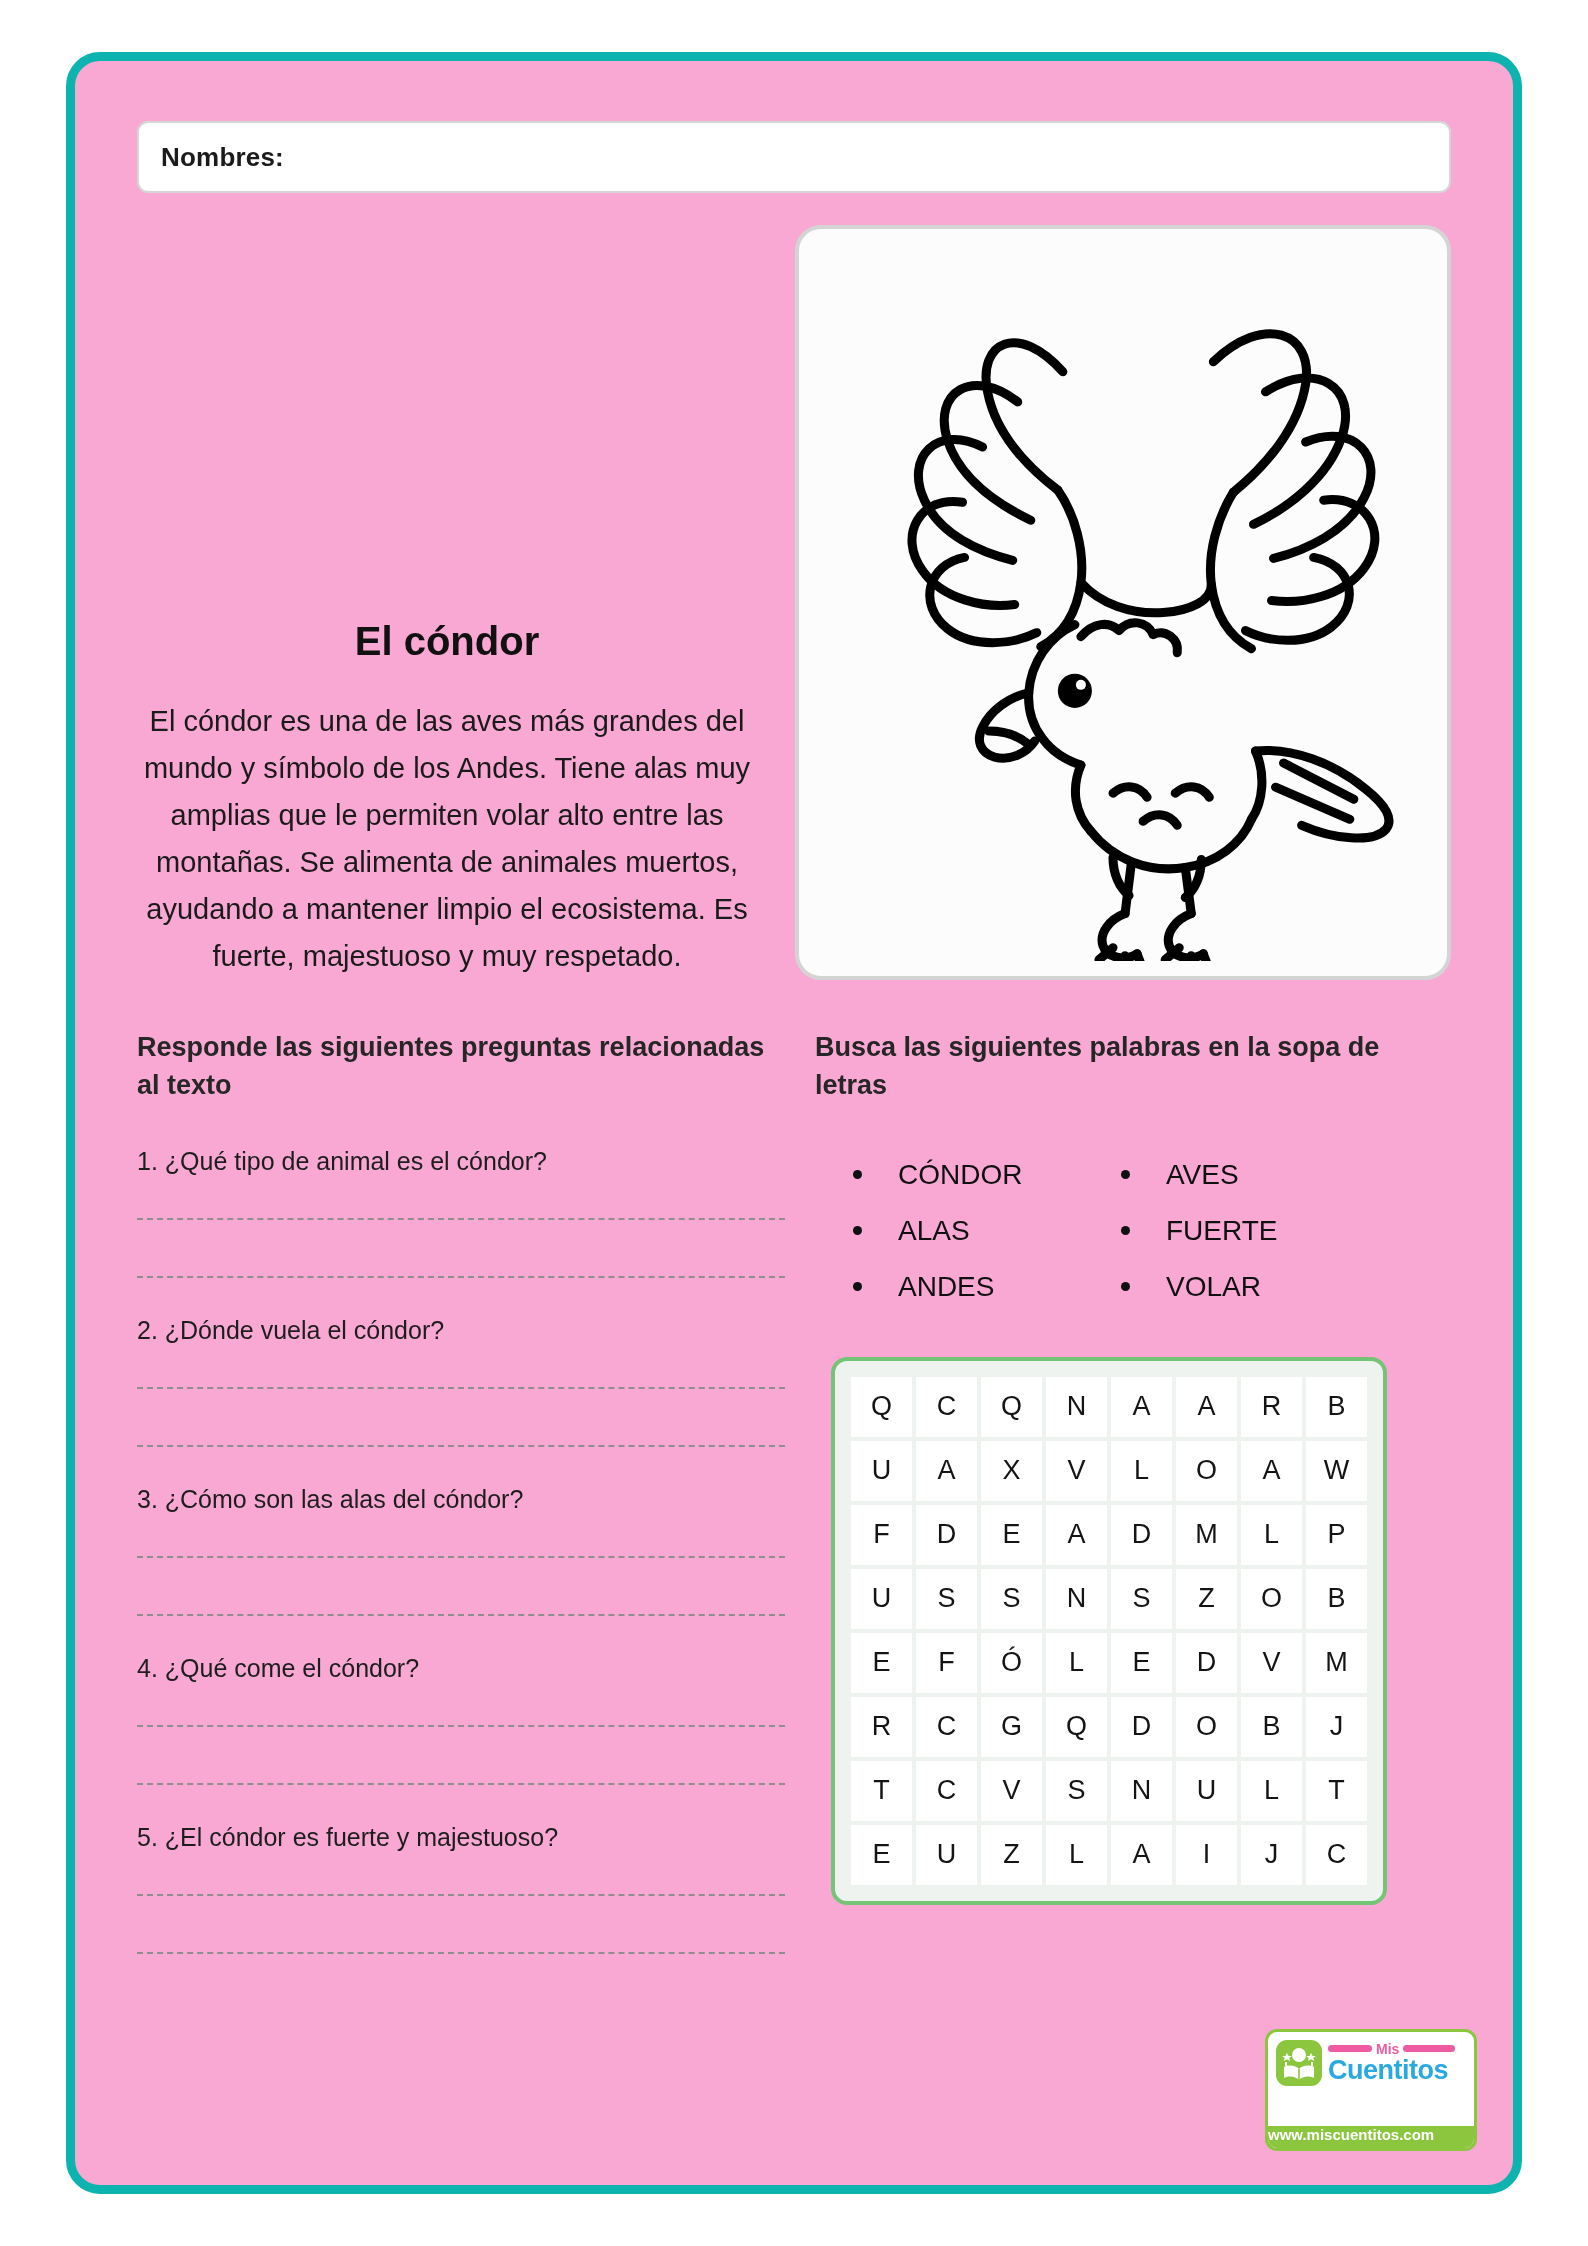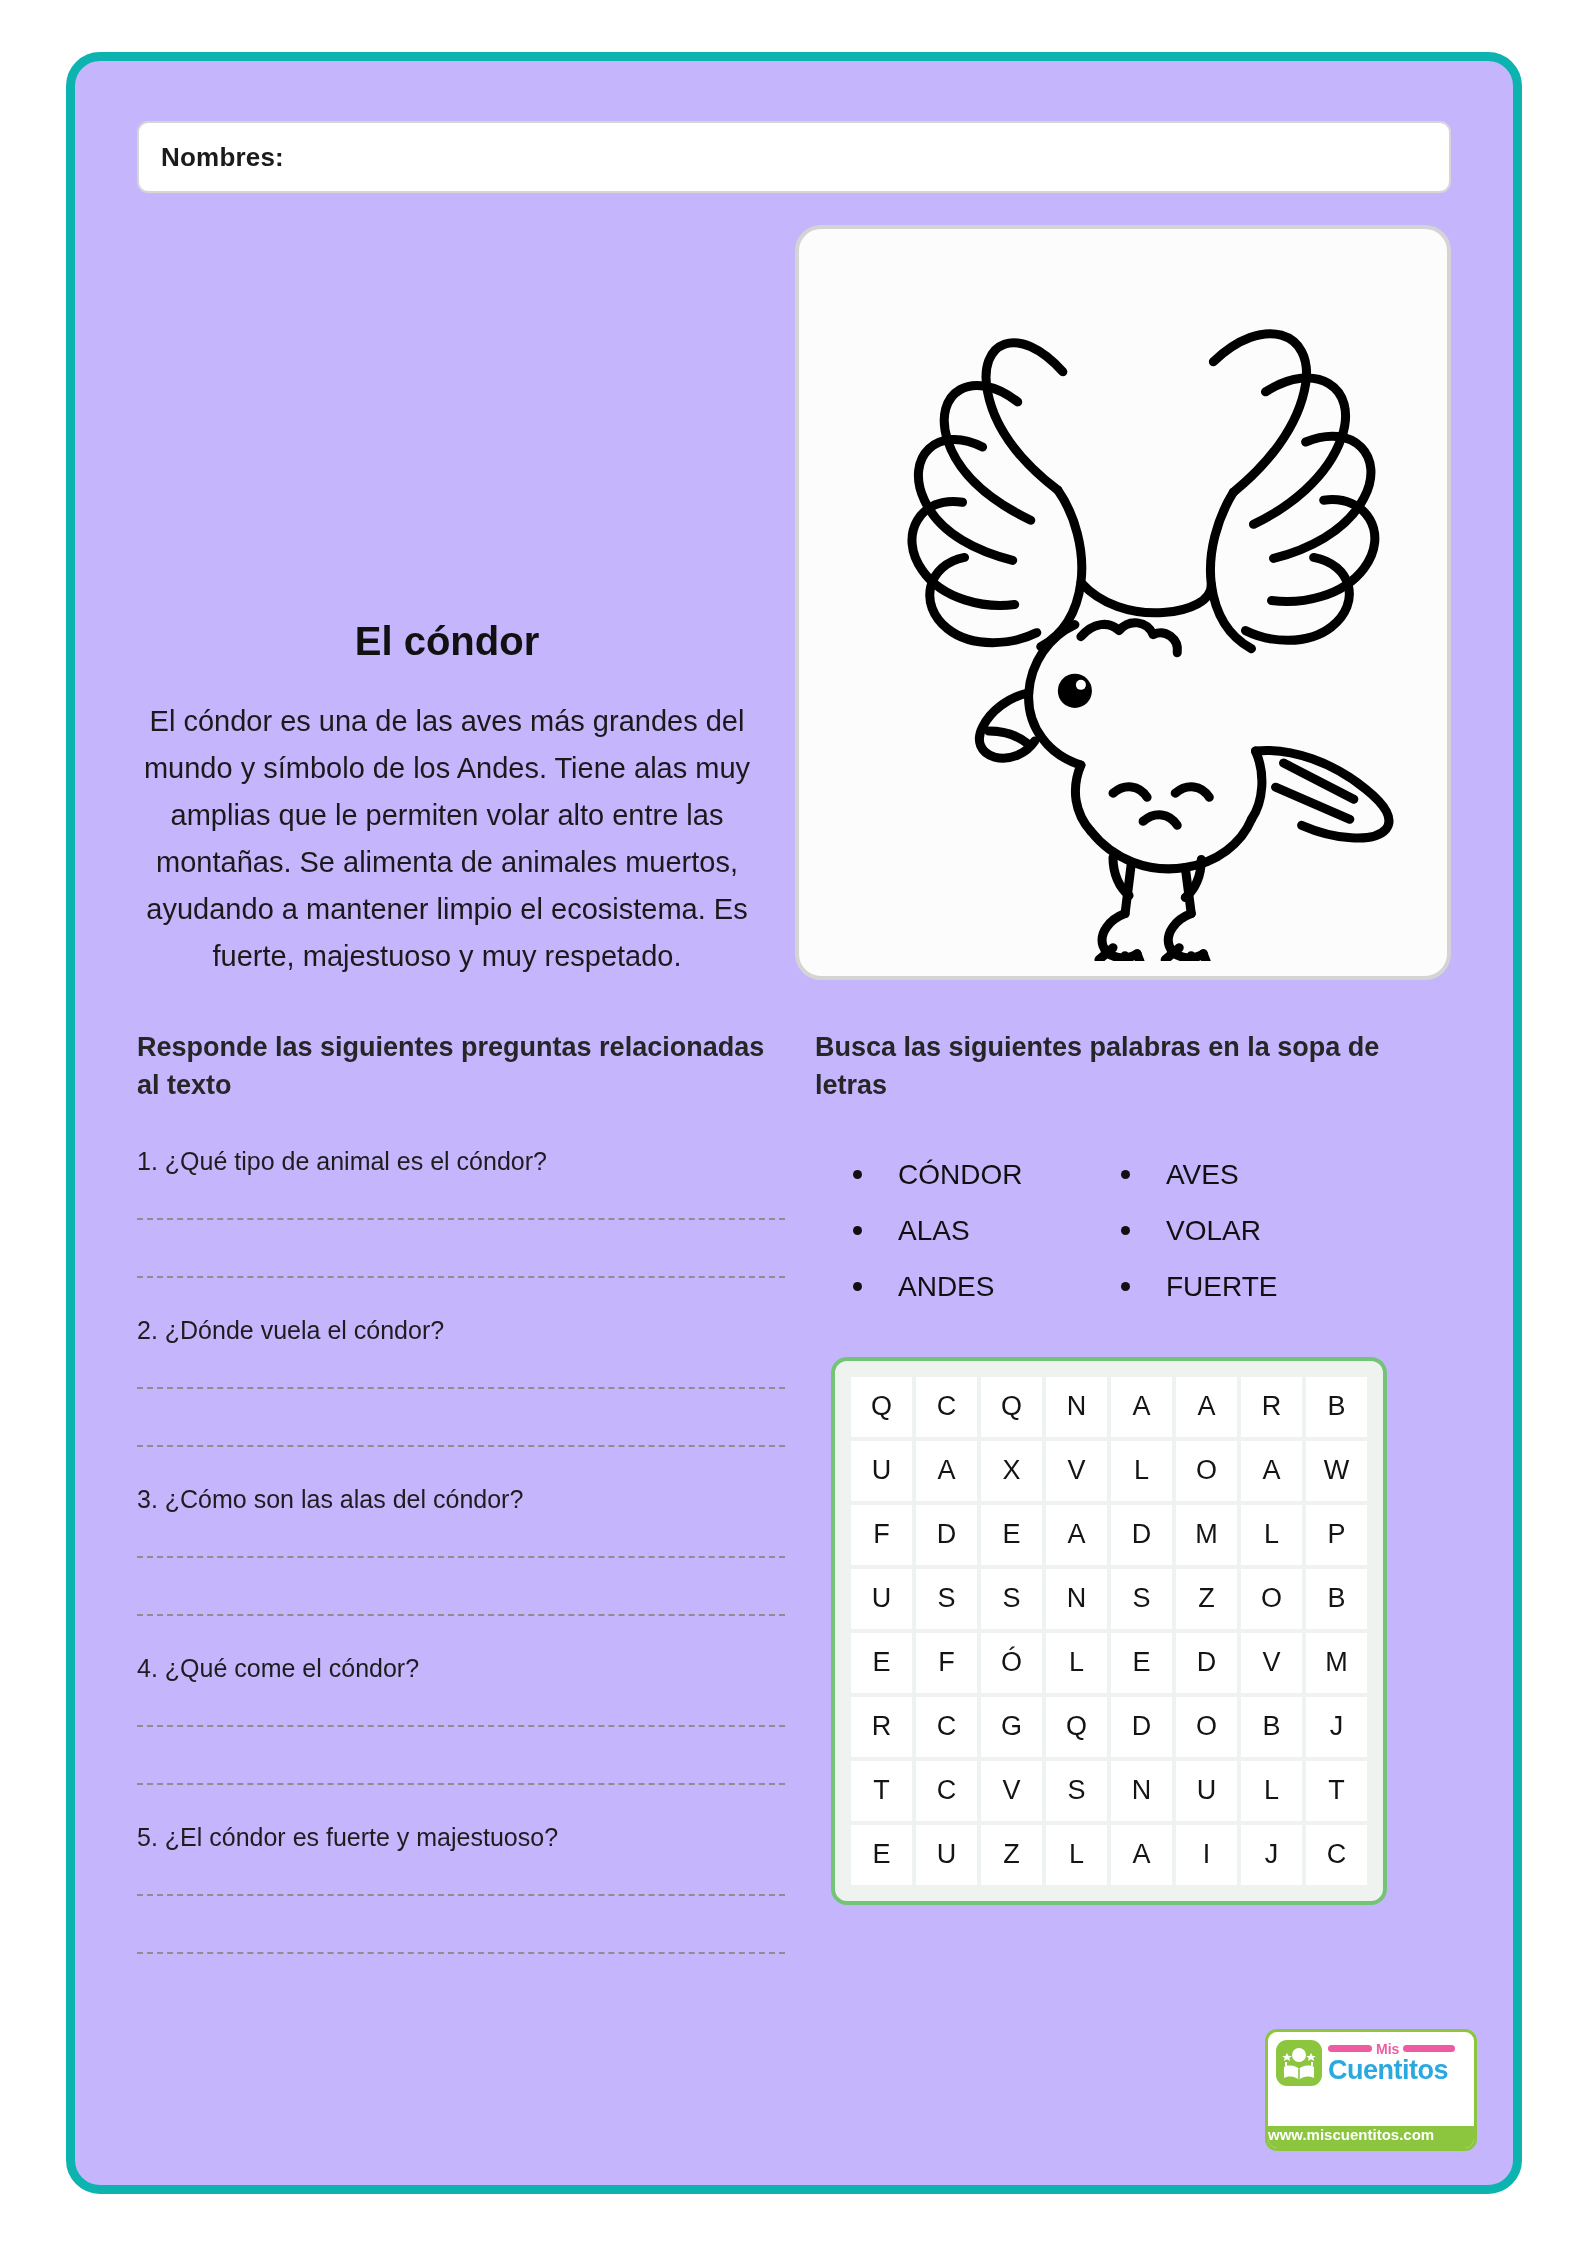--- a/index.html
+++ b/index.html
@@ -21,21 +21,21 @@
 
   
   .frame {
     position: absolute;
     left: 66px;
     top: 52px;
     width: 1456px;
     height: 2142px;
     border: 9px solid #0DB3AE;
     border-radius: 34px;
-    background: #c4b5fd;
+    background: #f9a8d4;
   }
 
   .inner {
     position: absolute;
     left: 0; top: 0;
     width: 100%; height: 100%;
     padding: 60px 62px 0 62px;
   }
 
   
@@ -356,25 +356,25 @@
                 <span>ANDES</span>
               </div>
             </div>
             <div class="word-col">
               <div class="word-item">
                 <span class="bullet"></span>
                 <span>AVES</span>
               </div>
               <div class="word-item">
                 <span class="bullet"></span>
+                <span>FUERTE</span>
+              </div>
+              <div class="word-item">
+                <span class="bullet"></span>
                 <span>VOLAR</span>
-              </div>
-              <div class="word-item">
-                <span class="bullet"></span>
-                <span>FUERTE</span>
               </div>
             </div>
           </div>
 
           <div class="grid-wrap">
             <div class="grid" id="ws-grid">
                 <div class="cell">Q</div>
                 <div class="cell">C</div>
                 <div class="cell">Q</div>
                 <div class="cell">N</div>

